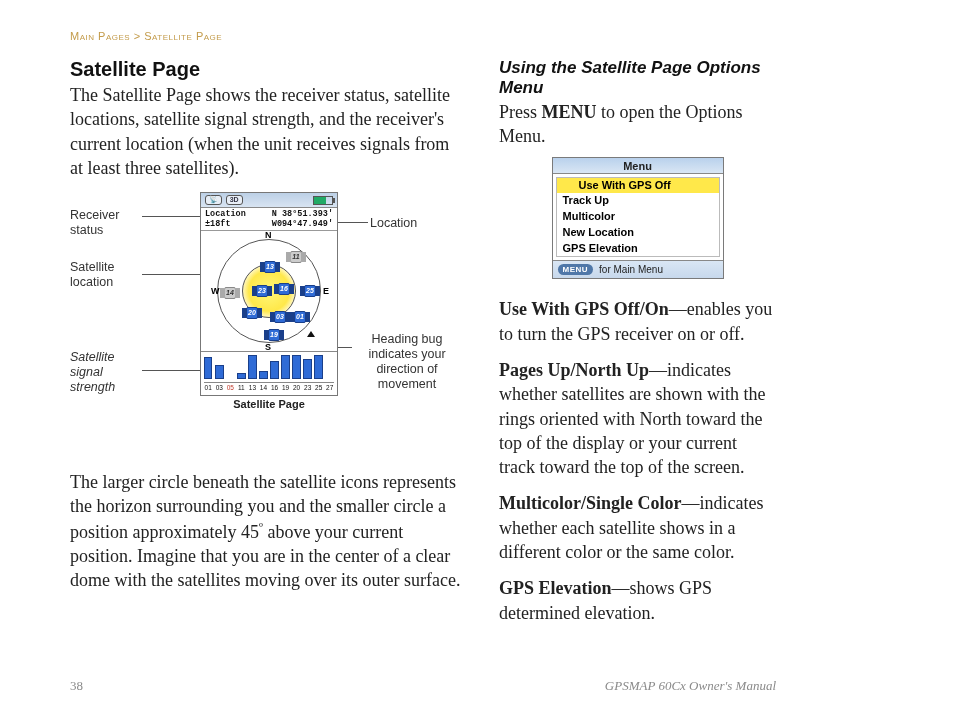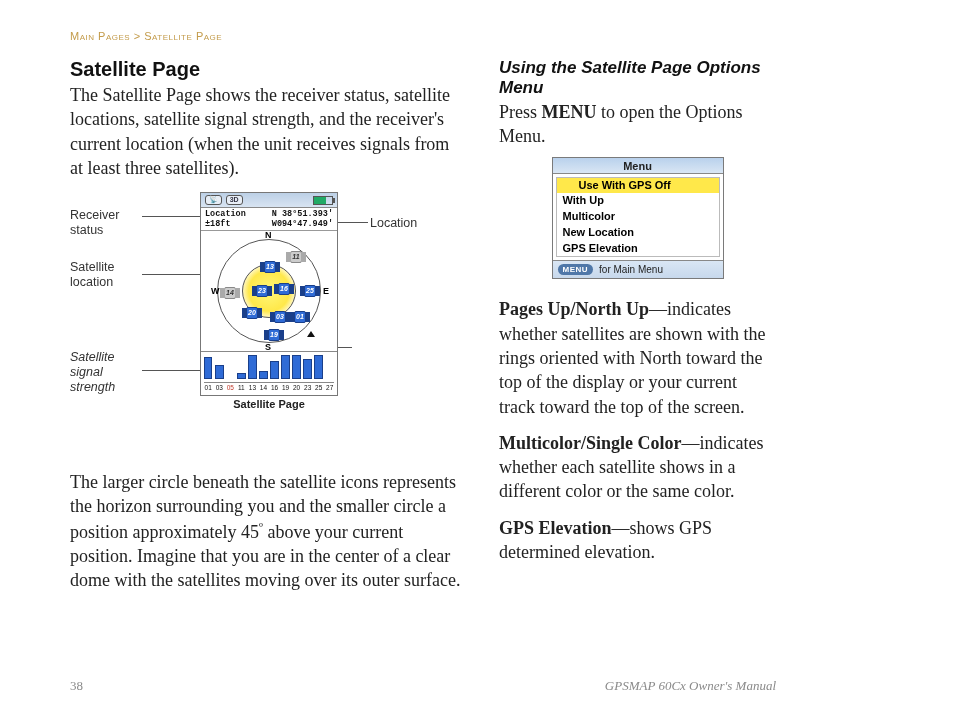--- a/index.html
+++ b/index.html
@@ -340,20 +340,21 @@
 
         <div class="annot left" style="left:0; top:68px; width:70px;">Satellite location</div>
         <div class="line" style="left:72px; top:82px; width:71px;"></div>
 
         <div class="annot left" style="left:0; top:158px; width:70px;font-style:italic;">Satellite signal strength</div>
         <div class="line" style="left:72px; top:178px; width:58px;"></div>
 
         <div class="annot right" style="left:300px; top:24px; width:80px;">Location</div>
         <div class="line" style="left:268px; top:30px; width:30px;"></div>
 
+        <div class="annot right" style="left:282px; top:140px; width:110px; text-align:center;">Heading bug indicates your direction of movement</div>
         <div class="line" style="left:246px; top:155px; width:36px;"></div>
 
         <div class="device">
           <div class="dev-shell">
 
             <div class="dev-top">
               <span class="pill">📡</span>
               <span class="pill">3D</span>
               <span class="batt">
                   <i></i>
@@ -475,31 +476,34 @@
     <div class="col">
       <h2 class="section-title">Using the Satellite Page Options Menu</h2>
       <p class="body" style="margin-bottom:4px;">
         <span>Press </span><span class="b">MENU</span><span> to open the Options Menu.</span>
       </p>
 
       <div class="menu-figure">
         <div class="title-bar">Menu</div>
         <div class="list">
           <div class="item selected">Use With GPS Off</div>
-          <div class="item">With Up</div>
+          <div class="item">Track Up</div>
           <div class="item">Multicolor</div>
           <div class="item">New Location</div>
           <div class="item">GPS Elevation</div>
         </div>
         <div class="footer">
           <span class="key">MENU</span>
           <span> for Main Menu</span>
         </div>
       </div>
 
+      <p class="body">
+        <span class="b">Use With GPS Off/On</span><span>—enables you to turn the GPS receiver on or off.</span>
+      </p>
       <p class="body">
         <span class="b">Pages Up/North Up</span><span>—indicates whether satellites are shown with the rings oriented with North toward the top of the display or your current track toward the top of the screen.</span>
       </p>
       <p class="body">
         <span class="b">Multicolor/Single Color</span><span>—indicates whether each satellite shows in a different color or the same color.</span>
       </p>
       <p class="body">
         <span class="b">GPS Elevation</span><span>—shows GPS determined elevation.</span>
       </p>
     </div>

